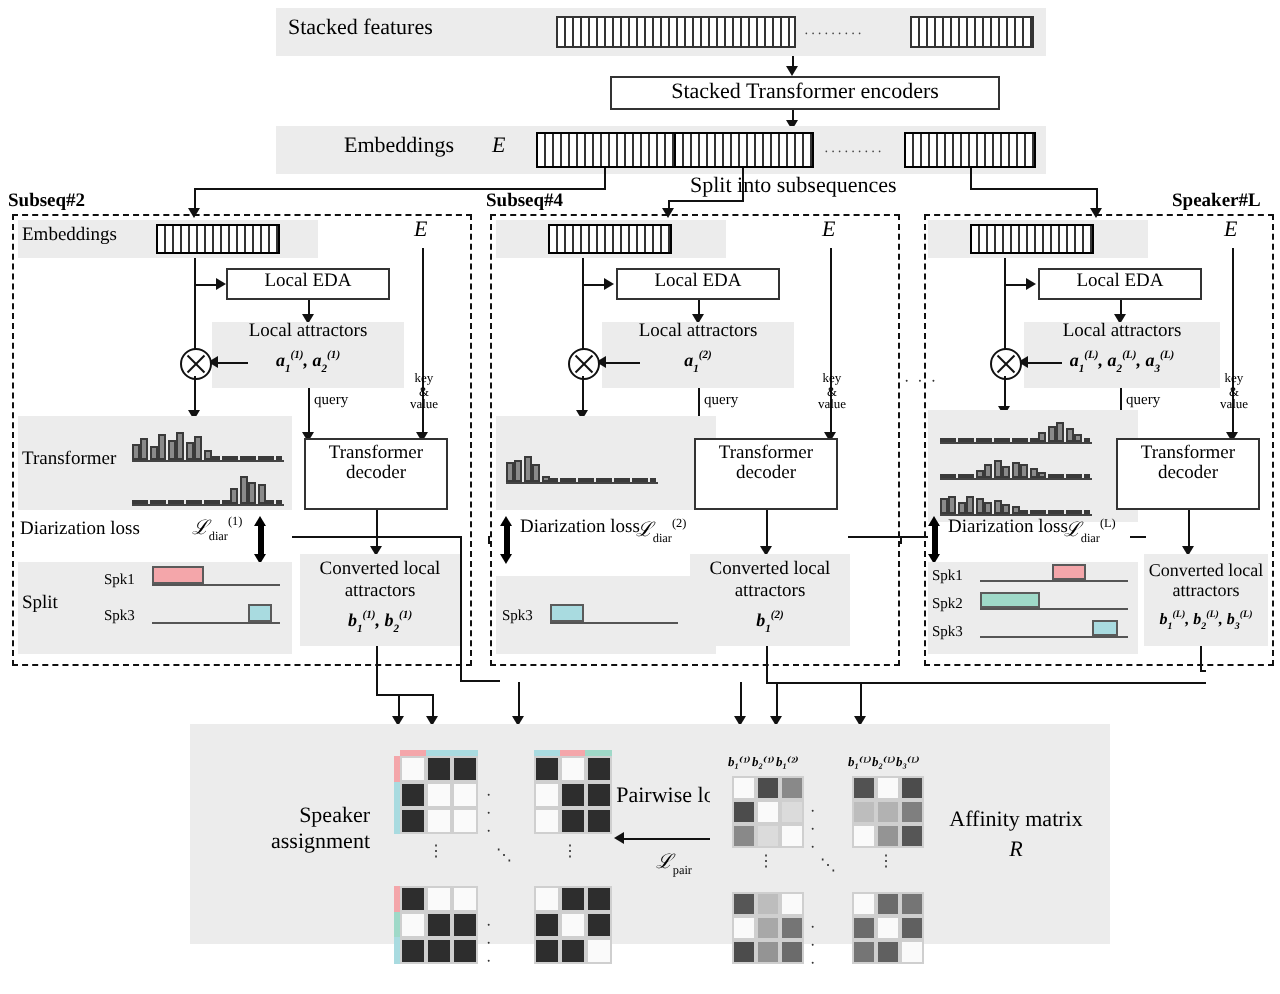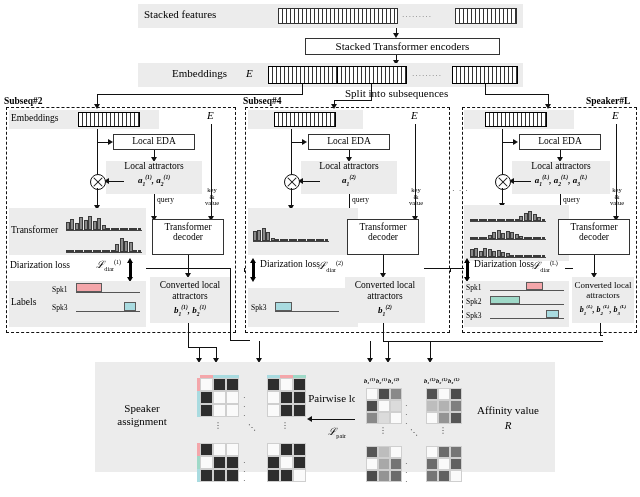--- a/index.html
+++ b/index.html
@@ -191,21 +191,21 @@
 
   <div class="txt" style="left:10px;top:261px;font-size:9.5px;">Diarization loss</div>
   <div class="txt" style="left:96px;top:260px;font-size:10px;"><span class="it" style="font-family:'Liberation Serif',serif;">ℒ</span><sub>diar</sub><sup>(1)</sup></div>
   <div class="dbl" style="left:127px;top:258px;height:24px;">
     <div class="up"></div>
       <div class="bar" style="top:4px;bottom:4px;"></div>
       <div class="dn"></div>
   </div>
 
   <div class="gbox" style="left:9px;top:281px;width:137px;height:46px;"></div>
-  <div class="txt" style="left:11px;top:298px;font-size:9.5px;">Labels</div>
+  <div class="txt" style="left:11px;top:298px;font-size:9.5px;">Split</div>
   <div class="spk-name" style="left:52px;top:285px;">Spk1</div>
   <div class="lbline" style="left:76px;top:292px;width:64px;"></div>
   <div class="seg" style="left:76px;top:283px;width:26px;height:9px;background-color:#f4a6aa;background-image:repeating-linear-gradient(to right,transparent 0 4px,#7d7d7d 4px 4.7px);"></div>
   <div class="spk-name" style="left:52px;top:303px;">Spk3</div>
   <div class="lbline" style="left:76px;top:311px;width:64px;"></div>
   <div class="seg" style="left:124px;top:302px;width:12px;height:9px;background-color:#a9dbe0;background-image:repeating-linear-gradient(to right,transparent 0 4px,#7d7d7d 4px 4.7px);"></div>
 
   <div class="gbox" style="left:150px;top:277px;width:80px;height:46px;"></div>
   <div class="ctr" style="left: 150px; top: 280px; width: 80px; font-size: 9.5px; line-height: 1.12; white-space: normal;" style2="">Converted local attractors</div>
   <div class="ctr bf" style="left:150px;top:306px;width:80px;font-size:9px;">b<sub>1</sub><sup>(1)</sup>, b<sub>2</sub><sup>(1)</sup></div>
@@ -432,21 +432,21 @@
   <div class="ln vln" style="left:259px;top:341px;height:20px;"></div>
   <div class="arrowdn" style="left:256.3px;top:358px;"></div>
   <div class="ln vln" style="left:370px;top:341px;height:20px;"></div>
   <div class="arrowdn" style="left:367.3px;top:358px;"></div>
   <div class="ln vln" style="left:388px;top:341px;height:20px;"></div>
   <div class="arrowdn" style="left:385.3px;top:358px;"></div>
   <div class="ln vln" style="left:430px;top:341px;height:20px;"></div>
   <div class="arrowdn" style="left:427.3px;top:358px;"></div>
 
   <div class="gbox" style="left:95px;top:362px;width:270px;height:110px;"></div>
-  <div class="ctr" style="left:99px;top:402px;width:86px;font-size:11px;line-height:1.15;">Speaker assignment</div>
+  <div class="ctr" style="left:99px;top:402px;width:86px;font-size:11px;line-height:1.15;text-align:right;">Speaker assignment</div>
 
   <div class="matwrap" id="asn" style="left:188px;top:368px;">
       <div class="mat" style="position: absolute; grid-template-columns: repeat(3, 13px); grid-template-rows: repeat(3, 13px); left: 12px; top: 10px;">
         <div class="cell" style="background: rgb(250, 250, 250);"></div>
         <div class="cell" style="background: rgb(45, 45, 45);"></div>
         <div class="cell" style="background: rgb(45, 45, 45);"></div>
         <div class="cell" style="background: rgb(45, 45, 45);"></div>
         <div class="cell" style="background: rgb(250, 250, 250);"></div>
         <div class="cell" style="background: rgb(250, 250, 250);"></div>
         <div class="cell" style="background: rgb(45, 45, 45);"></div>
@@ -556,20 +556,20 @@
       <div style="position: absolute; font-size: 6.5px; font-weight: bold; font-style: italic; white-space: nowrap; left: 26px; top: 5px;">b₁⁽²⁾</div>
       <div style="position: absolute; font-size: 6.5px; font-weight: bold; font-style: italic; white-space: nowrap; left: 62px; top: 5px;">b₁⁽ᴸ⁾</div>
       <div style="position: absolute; font-size: 6.5px; font-weight: bold; font-style: italic; white-space: nowrap; left: 74px; top: 5px;">b₂⁽ᴸ⁾</div>
       <div style="position: absolute; font-size: 6.5px; font-weight: bold; font-style: italic; white-space: nowrap; left: 86px; top: 5px;">b₃⁽ᴸ⁾</div>
       <div class="hdots" style="left: 43px; top: 29px;">· · ·</div>
       <div class="hdots" style="left: 43px; top: 87px;">· · ·</div>
       <div class="vdots" style="left: 17px; top: 56px;">⋮</div>
       <div class="vdots" style="left: 77px; top: 56px;">⋮</div>
       <div class="vdots" style="left: 48px; top: 58px;">⋱</div>
     </div>
-  <div class="ctr" style="left:462px;top:405px;width:92px;font-size:11px;">Affinity value</div>
+  <div class="ctr" style="left:462px;top:405px;width:92px;font-size:11px;">Affinity matrix</div>
   <div class="ctr it" style="left:462px;top:420px;width:92px;font-size:11px;">R</div>
 
   <div class="caption" style="top:504px;">
     <b>Fig. 2</b><span>: EEND based on local attractors.</span>
   </div>
 
 </div>
 
 </body></html>

